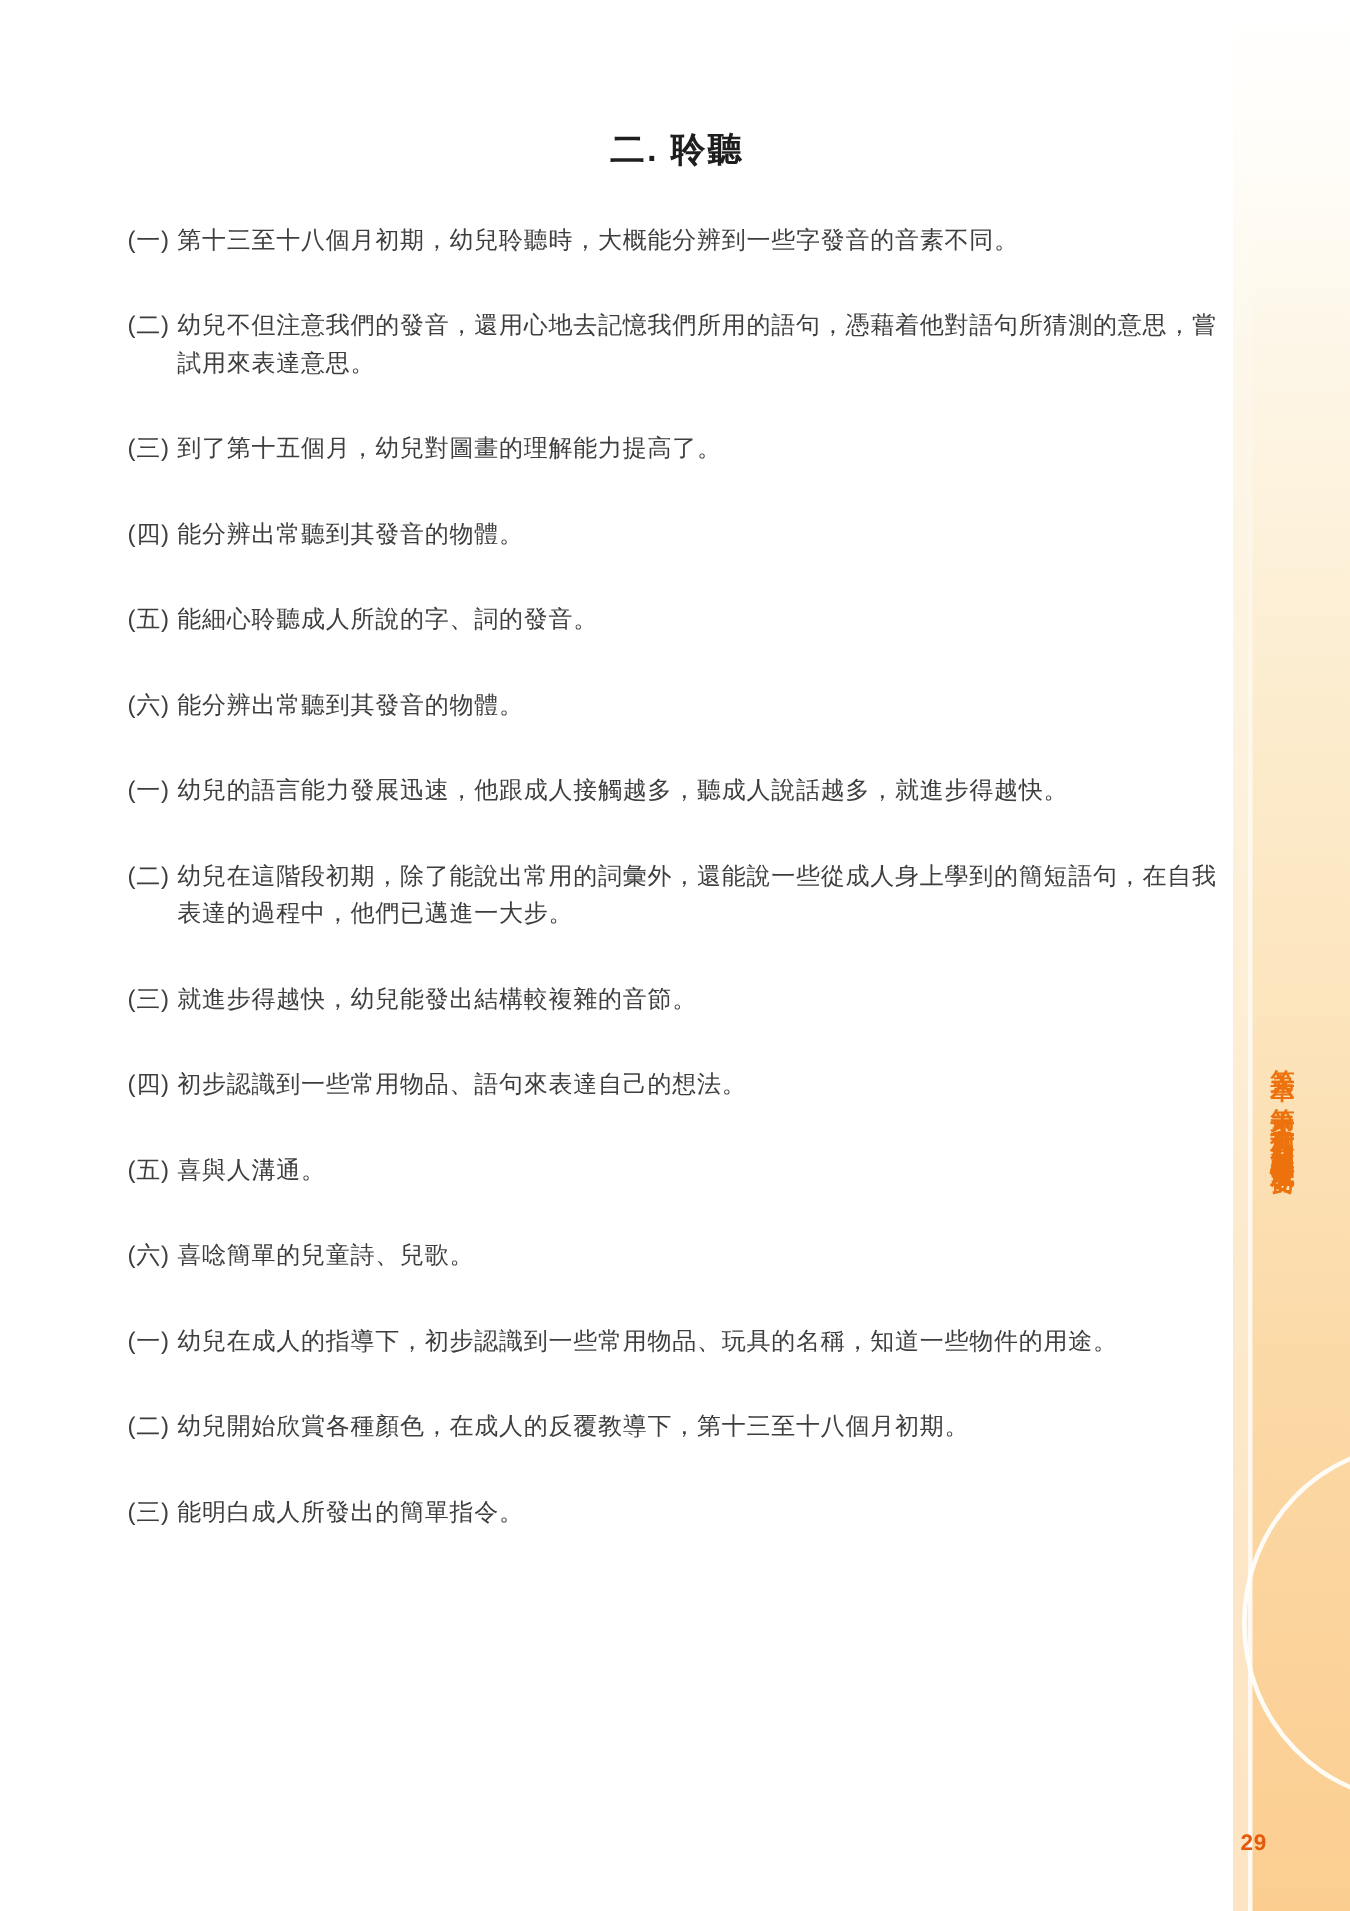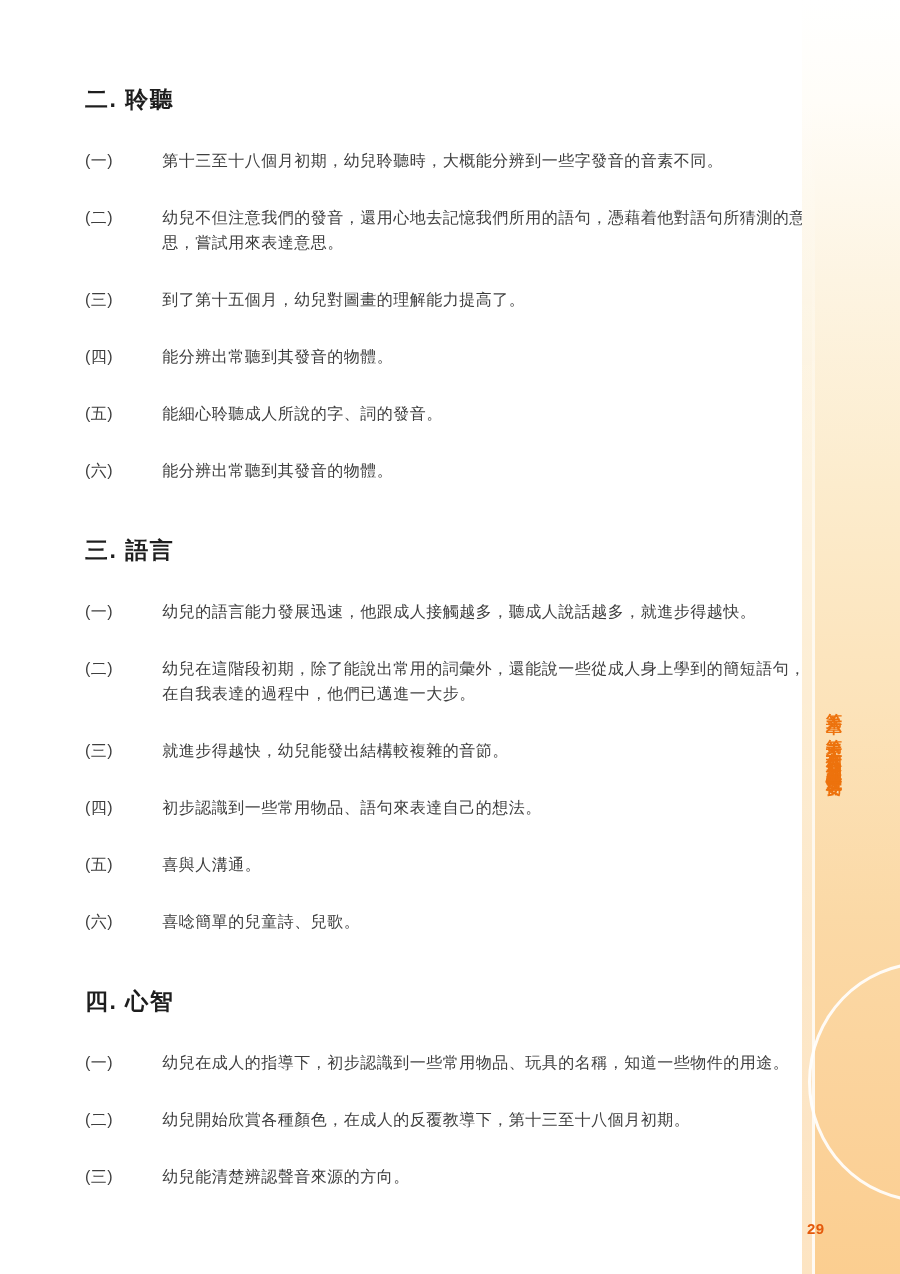--- a/index.html
+++ b/index.html
@@ -26,56 +26,55 @@
     color: #3e3e3e;
     letter-spacing: 0.5px;
   }
   .section-heading {
     font-size: 23px;
     font-weight: 700;
     color: #1e1e1e;
     line-height: 30px;
     letter-spacing: 1.5px;
     margin: 52px 0 34px 0;
+    text-align: center;
   }
   .section:first-child .section-heading {
     margin-top: 84px;
   }
   .item {
     display: flex;
     margin-bottom: 32px;
   }
   .item-marker {
     white-space: pre;
     margin-right: 5px;
     flex: none;
   }
   .item-text {
     flex: 1;
-    margin-left: 44px;
   }
 
   
   .sidebar {
     position: absolute;
     top: 0;
     right: 0;
-    width: 50px;
+    width: 78px;
     height: 1274px;
     overflow: hidden;
     background: linear-gradient(180deg,
       #ffffff 0%,
       #fffdf8 8%,
       #fdf4e2 22%,
       #fceccd 38%,
       #fce3ba 55%,
       #fbd9a6 72%,
       #fbd29a 88%,
       #fbce90 100%);
-    padding-left: 48px;
   }
   .sidebar-stripe-a {
     position: absolute;
     left: 0;
     top: 0;
     width: 10px;
     height: 100%;
     background: linear-gradient(180deg,
       rgba(255,255,255,0) 0%,
       rgba(255,255,255,0.35) 40%,
@@ -156,21 +155,20 @@
     <span class="item-text">能細心聆聽成人所說的字、詞的發音。</span>
   </div>
 
   <div class="item">
     <span class="item-marker">(六)</span>
     <span class="item-text">能分辨出常聽到其發音的物體。</span>
   </div>
 </div>
 
   <div class="section">
-    <h2 class="section-heading">三. 語言</h2>
 
   <div class="item">
     <span class="item-marker">(一)</span>
     <span class="item-text">幼兒的語言能力發展迅速，他跟成人接觸越多，聽成人說話越多，就進步得越快。</span>
   </div>
 
   <div class="item">
     <span class="item-marker">(二)</span>
     <span class="item-text">幼兒在這階段初期，除了能說出常用的詞彙外，還能說一些從成人身上學到的簡短語句，在自我表達的過程中，他們已邁進一大步。</span>
   </div>
@@ -190,35 +188,34 @@
     <span class="item-text">喜與人溝通。</span>
   </div>
 
   <div class="item">
     <span class="item-marker">(六)</span>
     <span class="item-text">喜唸簡單的兒童詩、兒歌。</span>
   </div>
 </div>
 
   <div class="section">
-    <h2 class="section-heading">四. 心智</h2>
 
   <div class="item">
     <span class="item-marker">(一)</span>
     <span class="item-text">幼兒在成人的指導下，初步認識到一些常用物品、玩具的名稱，知道一些物件的用途。</span>
   </div>
 
   <div class="item">
     <span class="item-marker">(二)</span>
     <span class="item-text">幼兒開始欣賞各種顏色，在成人的反覆教導下，第十三至十八個月初期。</span>
   </div>
 
   <div class="item">
     <span class="item-marker">(三)</span>
-    <span class="item-text">幼兒能清楚辨認聲音來源的方向。</span>
+    <span class="item-text">能明白成人所發出的簡單指令。</span>
   </div>
 </div>
 </div>
 </main>
 
 <aside class="sidebar">
   <div class="sidebar-stripe-a"></div>
   <div class="sidebar-stripe-b"></div>
   <div class="decorative-arc"></div>
   <div class="chapter-title" style="color: rgb(237, 114, 13);">第六章　第十三至十八個月幼兒發展的特性及需要</div>

